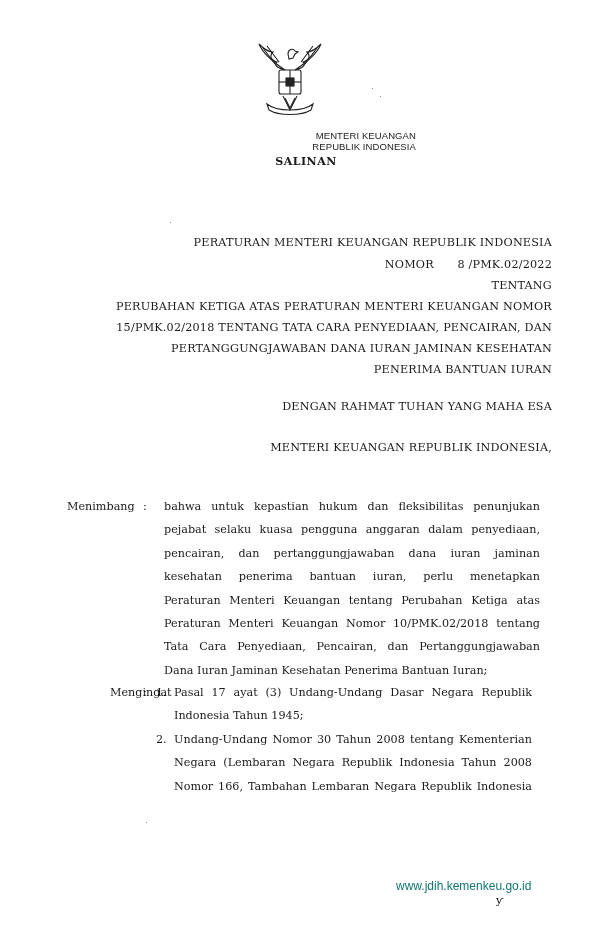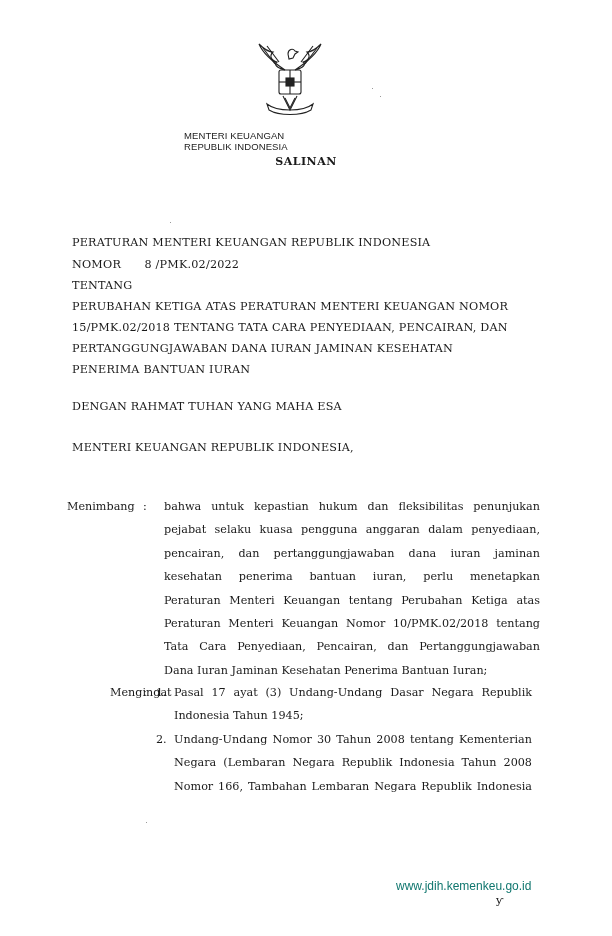--- a/index.html
+++ b/index.html
@@ -1,22 +1,22 @@
 <!DOCTYPE html>
 <html><head>
 <meta charset="utf-8">
 <style>
   html, body { margin:0; padding:0; background:#ffffff; }
   body { width:612px; height:936px; position:relative; overflow:hidden; color:#1a1a1a; }
   .serif { font-family: "DejaVu Serif", "Liberation Serif", serif; }
   .sans { font-family: "Liberation Sans", "DejaVu Sans", sans-serif; }
   .emblem { position:absolute; left:255px; top:40px; width:70px; height:80px; }
-  .ministry { position:absolute; left:184px; top:130px; width:212px; text-align:left; font-size:9.5px; line-height:11px; letter-spacing:0.1px; color:#222; }
+  .ministry { position:absolute; left:204px; top:130px; width:212px; text-align:right; font-size:9.5px; line-height:11px; letter-spacing:0.1px; color:#222; }
   .salinan { position:absolute; left:200px; top:155px; width:212px; text-align:center; font-size:11px; font-weight:bold; letter-spacing:0.5px; }
-  .center-block { position:absolute; left:72px; width:492px; text-align:left; font-size:11.2px; letter-spacing:0.2px; }
+  .center-block { position:absolute; left:60px; width:492px; text-align:right; font-size:11.2px; letter-spacing:0.2px; }
   .line { position:absolute; left:0; width:100%; }
   .section { position:absolute; font-size:11.2px; }
   .label { position:absolute; left:67px; white-space:pre; }
   .colon { position:absolute; }
   .para { position:absolute; left:164px; width:376px; line-height:23.4px; text-align:justify; text-align-last:left; }
   .list-item { position:absolute; left:156px; width:376px; }
   .list-num { position:absolute; left:0; }
   .list-text { position:absolute; left:18px; width:358px; line-height:23.4px; text-align:justify; }
   .footer-link { position:absolute; left:396px; top:879px; font-size:12px; color:#0f766e; text-decoration:none; }
   .cursor { position:absolute; left:496px; top:894px; font-size:11px; color:#111; }

